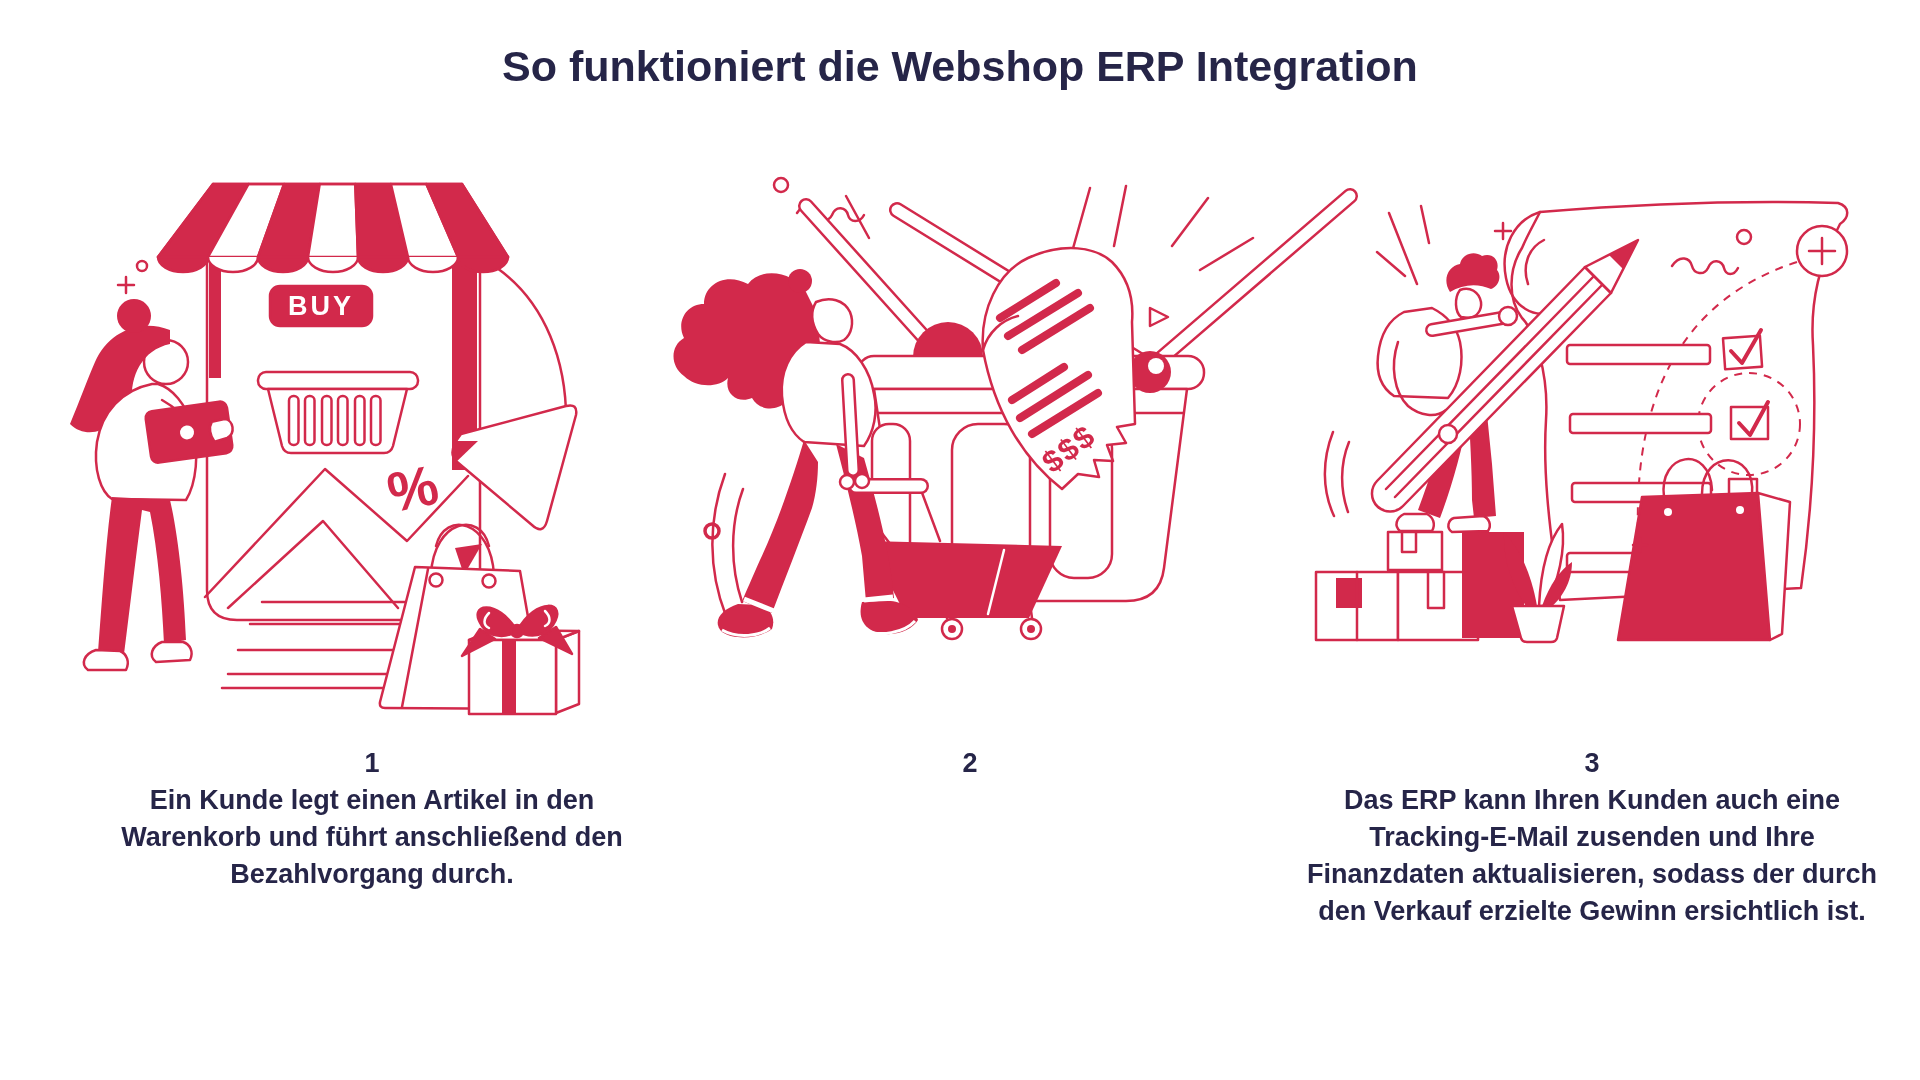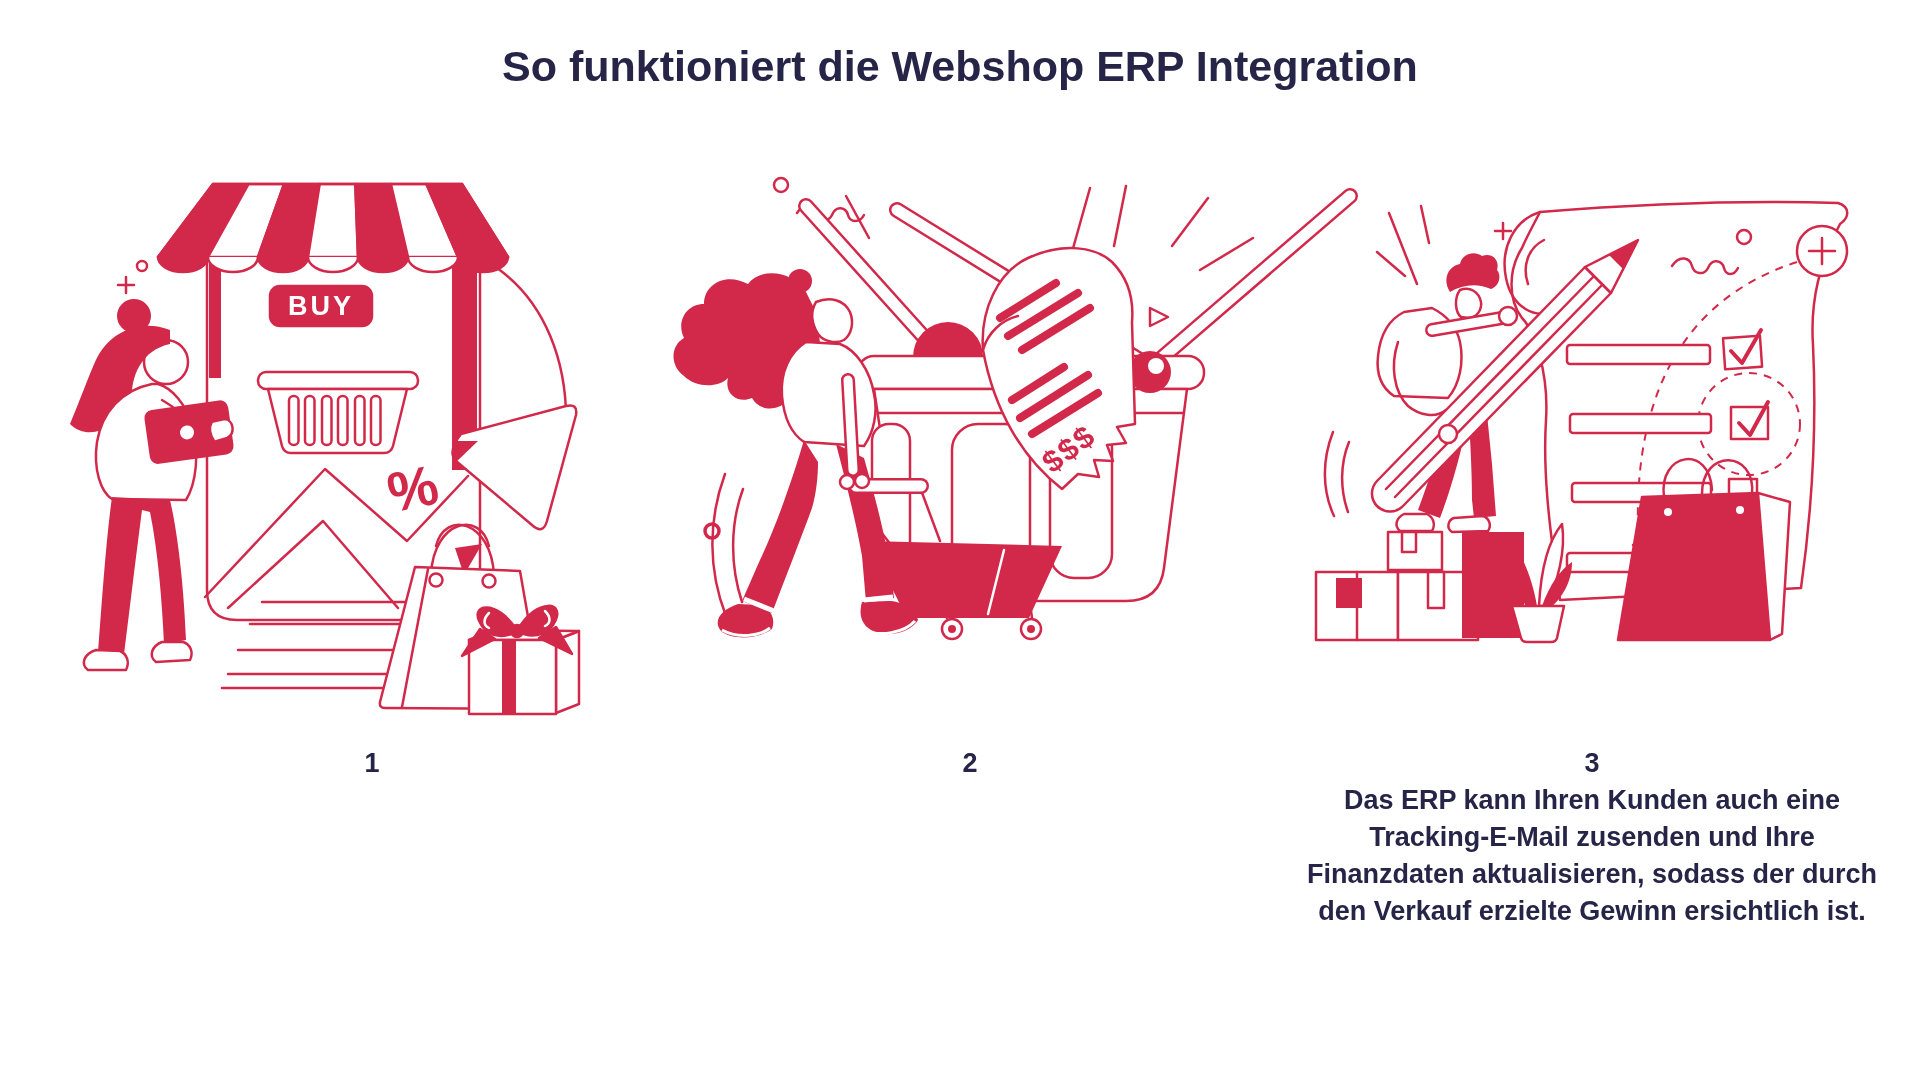--- a/index.html
+++ b/index.html
@@ -290,20 +290,23 @@
       </g>
       <line class="armo" x1="1432" y1="330" x2="1502" y2="318"></line>
         <line class="armi" x1="1432" y1="330" x2="1502" y2="318"></line>
       <circle class="fw" cx="1508" cy="316" r="9"></circle>
       <circle class="fw" cx="1448" cy="434" r="9"></circle>
     </g>
   </svg>
 
   <div class="step-block" id="cap1">
     <div class="step-number">1</div>
+    <div class="step-caption">Ein Kunde legt einen Artikel in den
+Warenkorb und führt anschließend den
+Bezahlvorgang durch.</div>
   </div>
   <div class="step-block" id="cap2">
     <div class="step-number">2</div>
   </div>
   <div class="step-block" id="cap3">
     <div class="step-number">3</div>
     <div class="step-caption">Das ERP kann Ihren Kunden auch eine
 Tracking-E-Mail zusenden und Ihre
 Finanzdaten aktualisieren, sodass der durch
 den Verkauf erzielte Gewinn ersichtlich ist.</div>

